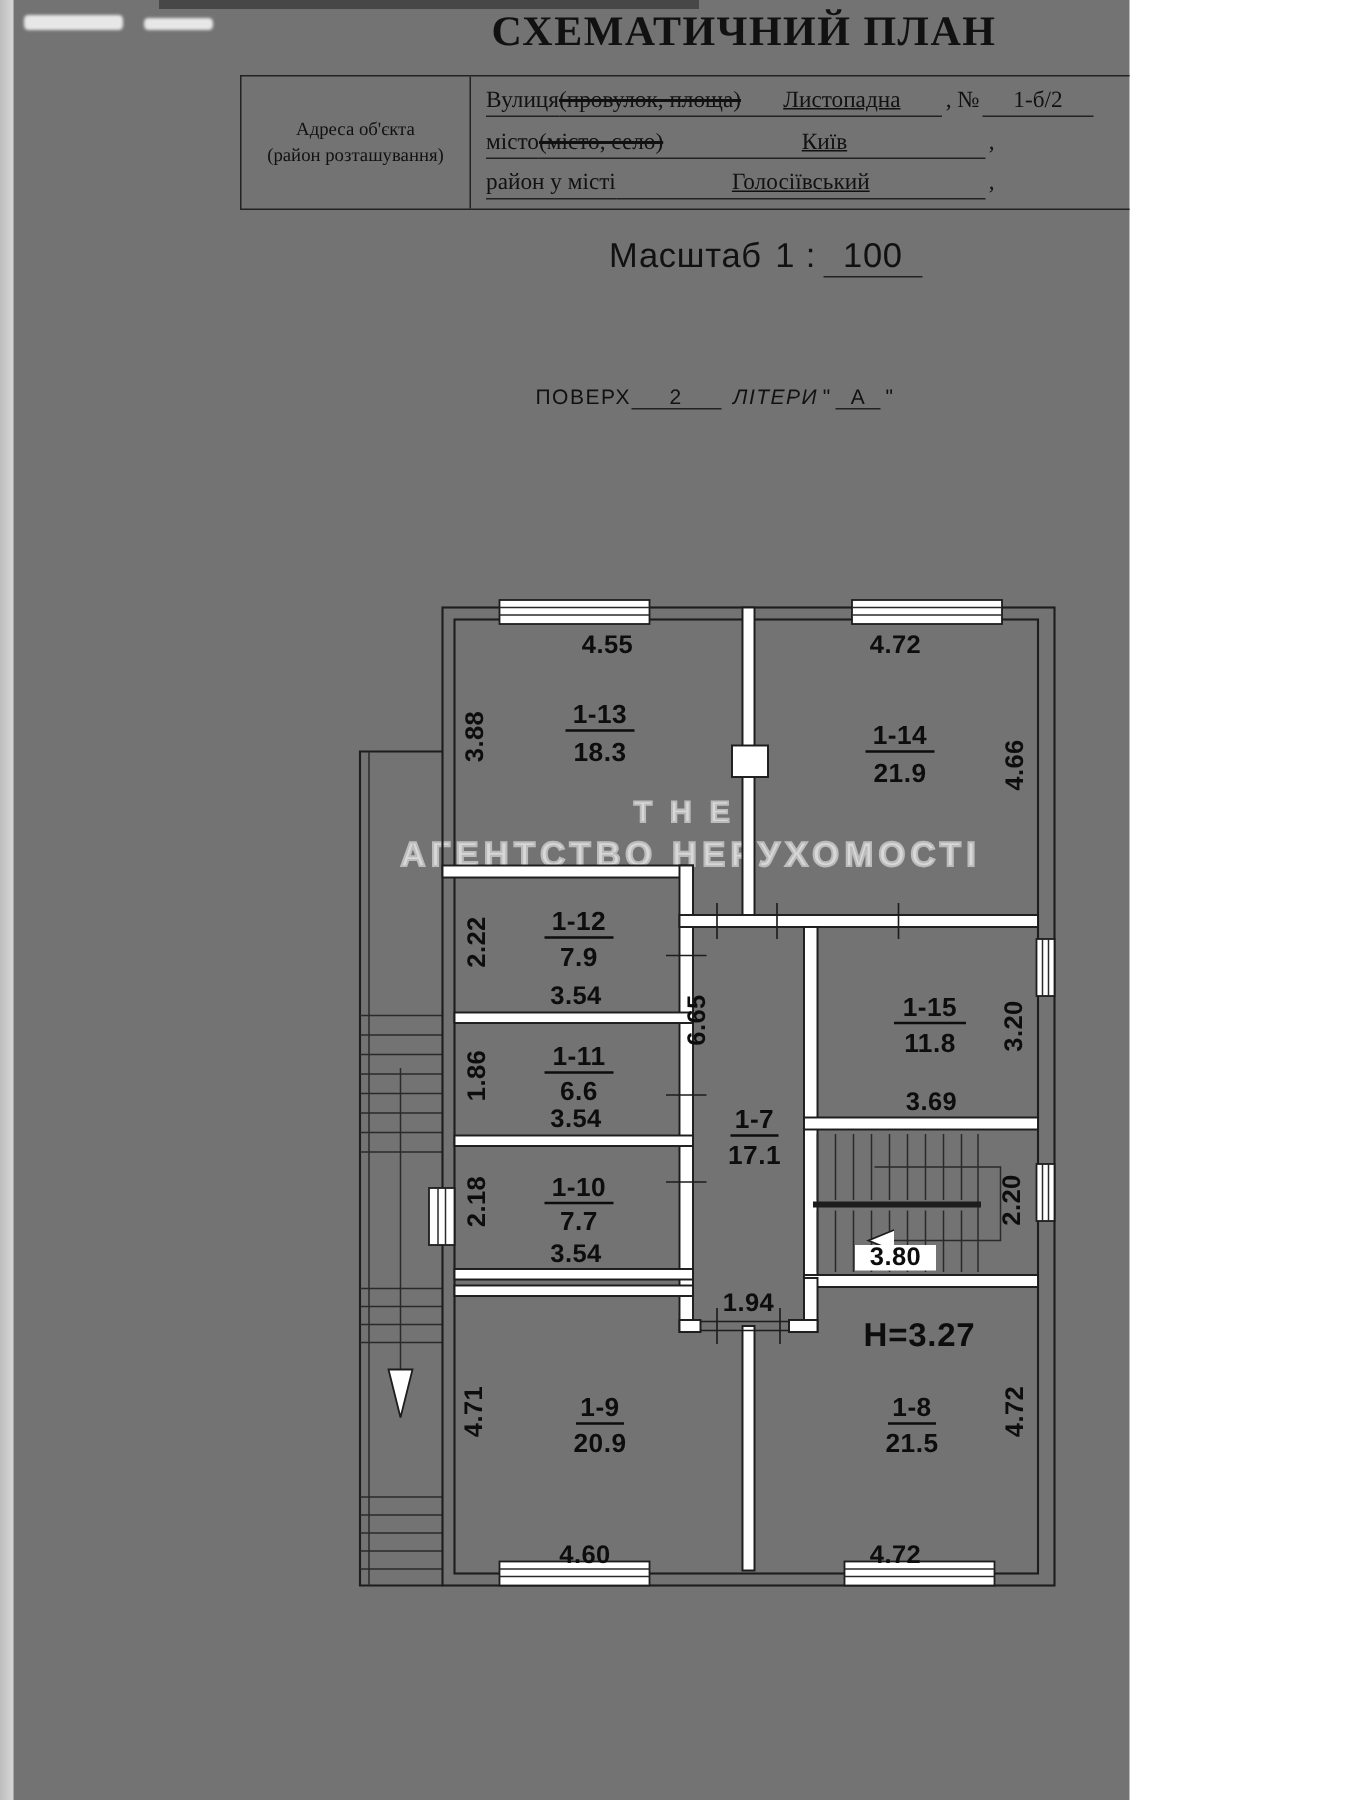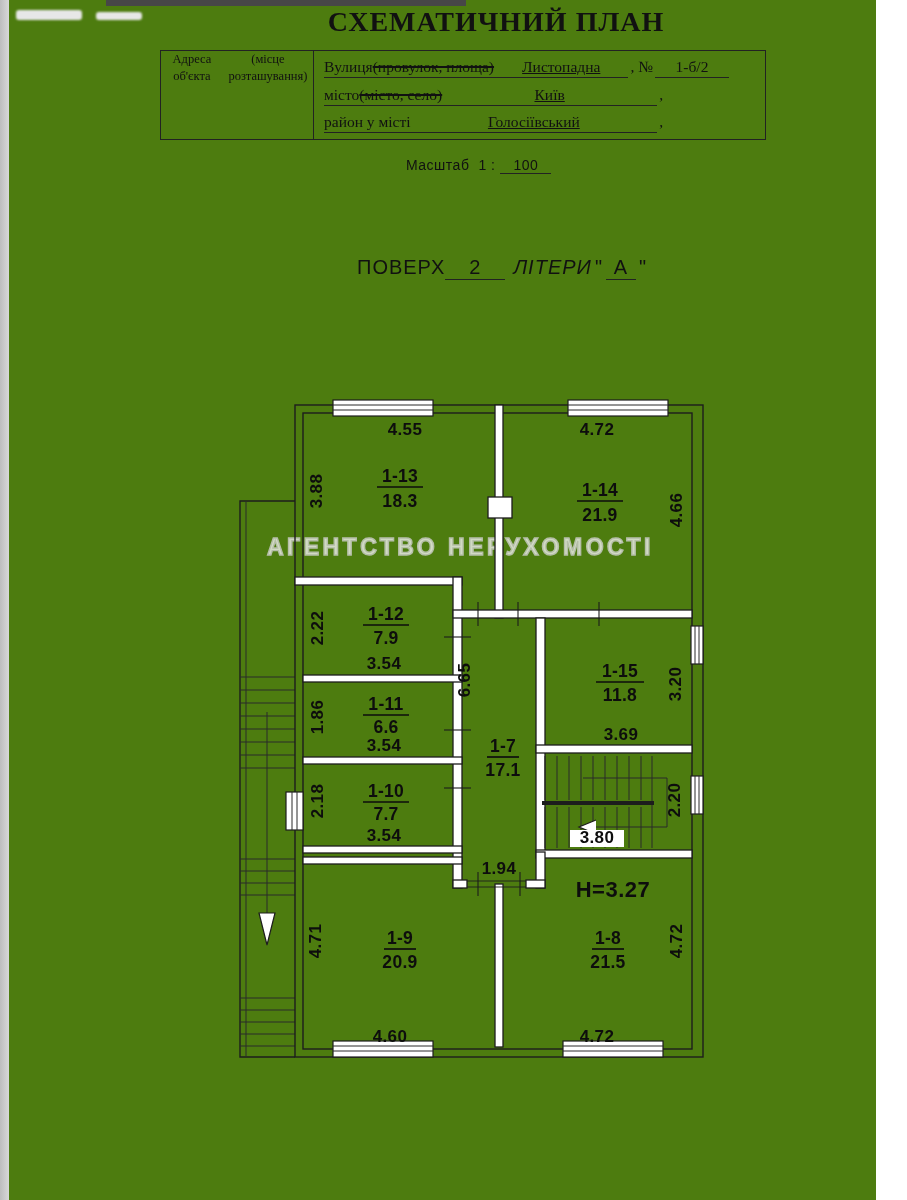--- a/index.html
+++ b/index.html
@@ -1,51 +1,51 @@
 <!DOCTYPE html>
 <html><head>
 <meta charset="utf-8">
 <style>
   html,body{margin:0;padding:0;background:#ffffff;}
-  .page{position:relative;width:876px;height:1200px;background:#4d7c0f;overflow:hidden;
+  .page{position:relative;width:753px;height:1200px;background:#737373;overflow:hidden;
         font-family:"Liberation Sans",sans-serif;color:#111;}
   
   .scan-strip{position:absolute;left:0;top:0;width:9px;height:1200px;
               background:linear-gradient(90deg,#bdbdbd,#d8d8d8);}
   .scan-bar{position:absolute;left:106px;top:0;width:360px;height:6px;background:#474747;}
   .smudge{position:absolute;background:#e7e7e7;filter:blur(1px);border-radius:3px;}
   .sm1{left:16px;top:10px;width:66px;height:10px;}
   .sm2{left:96px;top:12px;width:46px;height:8px;}
 
   .doc-title{position:absolute;top:6px;left:251px;width:490px;text-align:center;
              font-family:"Liberation Serif",serif;font-weight:700;font-size:28px;
              letter-spacing:1px;white-space:nowrap;}
 
   
   .addr{position:absolute;left:160px;top:50px;width:604px;height:88px;
         border:1.6px solid #222;display:flex;font-family:"Liberation Serif",serif;}
-  .addr-left{width:152px;border-right:1.6px solid #222;display:flex;flex-direction:row;
+  .addr-left{width:152px;border-right:1.6px solid #222;display:flex;flex-direction:column;
              justify-content:center;text-align:center;font-size:12.5px;line-height:1.35;}
   .addr-right{flex:1;display:flex;flex-direction:column;justify-content:space-between;
               padding:7px 14px 6px 10px;font-size:15.5px;}
   .addr-row{display:flex;align-items:baseline;white-space:nowrap;justify-content:flex-end;}
   .u{border-bottom:1.5px solid #222;padding-bottom:1px;}
   .struck{text-decoration:line-through;text-decoration-thickness:1.5px;}
   .fill{flex:1;text-align:center;text-decoration:underline;}
   .numcell{width:74px;text-align:center;margin-right:22px;}
   .sp{width:86px;}
   .sep{margin:0 2px;}
 
   .scale-line{position:absolute;left:406px;top:157px;display:flex;align-items:baseline;
-              font-size:14px;letter-spacing:.5px;}
+              font-size:23px;letter-spacing:.5px;}
   .scale-line .pre{margin-left:9px;}
   .scale-line .v{margin-left:5px;padding:0 13px;border-bottom:1.6px solid #222;}
 
   .floor-line{position:absolute;left:357px;top:256px;display:flex;align-items:baseline;
-              font-size:20px;letter-spacing:1px;}
+              font-size:14px;letter-spacing:1px;}
   .floor-num{width:60px;text-align:center;border-bottom:1.6px solid #222;}
   .floor-letters{margin-left:8px;font-style:italic;}
   .floor-letter{width:30px;text-align:center;border-bottom:1.6px solid #222;display:inline-block;}
   .q{margin:0 3px;}
 
   
   .watermark{position:absolute;left:228px;top:531px;width:465px;text-align:center;z-index:1;
              opacity:.8;pointer-events:none;}
   .wm-the{font-weight:700;font-size:20px;letter-spacing:12px;color:#f2f2f2;
           -webkit-text-stroke:1.3px #cfcfcf;height:22px;line-height:22px;}
@@ -78,21 +78,21 @@
   <div class="scan-strip"></div>
   <div class="scan-bar"></div>
   <div class="smudge sm1"></div>
   <div class="smudge sm2"></div>
 
   <div class="doc-title">СХЕМАТИЧНИЙ ПЛАН</div>
 
   <div class="addr">
     <div class="addr-left">
       <span>Адреса об'єкта</span>
-      <span>(місце розташування)</span>
+      <span>(район розташування)</span>
     </div>
     <div class="addr-right">
       <div class="addr-row">
         <span class="u">Вулиця</span>
         <span class="u struck">(провулок, площа)</span>
         <span class="fill u">Листопадна</span>
         <span class="sep">, №</span>
         <span class="numcell u">1-б/2</span>
       </div>
       <div class="addr-row">
@@ -120,20 +120,21 @@
   <div class="floor-line">
     <span>ПОВЕРХ</span>
     <span class="floor-num">2</span>
     <span class="floor-letters">ЛІТЕРИ</span>
     <span class="q">"</span>
     <span class="floor-letter">А</span>
     <span class="q">"</span>
   </div>
 
   <div class="watermark">
+    <div class="wm-the">THE</div>
     <div class="wm-tag">АГЕНТСТВО НЕРУХОМОСТІ</div>
   </div>
 
   <svg class="plan" width="480" height="684" viewBox="230 396 480 684">
 
     <g>
       <path class="ln" d="M295,501 H240 V1057 H295"></path>
       <line class="th" x1="246" y1="501" x2="246" y2="1057"></line>
       <g class="th">
         <line x1="240" y1="677" x2="295" y2="677"></line>

